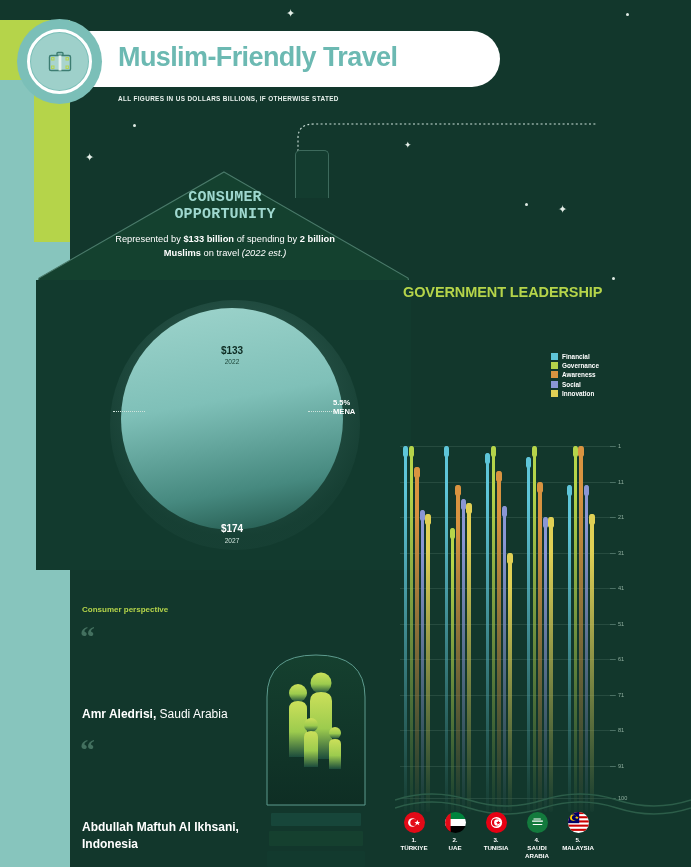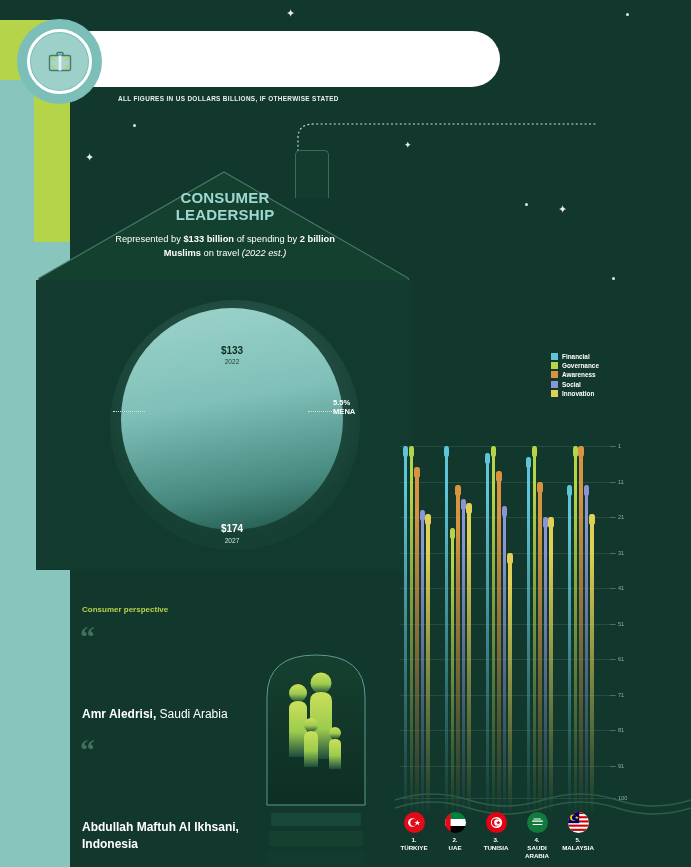--- a/index.html
+++ b/index.html
@@ -53,21 +53,21 @@
     position: absolute; left: 36px; top: 130px; width: 375px; height: 290px;
     background: #123a2e;
   }
   .chimney {
     position: absolute; left: 295px; top: 0px; width: 34px; height: 48px;
     background: #133c2f; border: 1px solid #3d6a5c; border-bottom: none;
     border-radius: 5px 5px 0 0;
   }
   .co-title {
     position: absolute; left: 120px; top: 190px; width: 210px; text-align: center;
-    font-size: 15px; font-weight: bold; color: #9fd8cf; line-height: 1.12; letter-spacing: 0.2px;
+    font-size: 15px; font-weight: bold; color: #9fd8cf; line-height: 1.12; letter-spacing: 0.2px; font-family: Liberation Mono, monospace;
   }
   .co-sub {
     position: absolute; left: 110px; top: 232px; width: 230px; text-align: center;
     font-size: 9.3px; color: #ffffff; line-height: 1.55;
   }
   .co-sub b { font-weight: bold; }
   .co-sub i { font-style: italic; }
 
   
   .connector {
@@ -189,20 +189,21 @@
       <rect x="10" y="1.5" width="6" height="3" rx="1" fill="none" stroke="#3d7d72" stroke-width="1.4"></rect>
       <rect x="2.5" y="4.5" width="21" height="15" rx="1.6" fill="#a9d4ce" stroke="#3d7d72" stroke-width="1.4"></rect>
       <rect x="11.6" y="4.5" width="2.8" height="15" fill="#e6f2ef"></rect>
       <rect x="4.6" y="6.6" width="2.4" height="2.4" fill="none" stroke="#b5d44a" stroke-width="1"></rect>
       <rect x="19" y="6.6" width="2.4" height="2.4" fill="none" stroke="#b5d44a" stroke-width="1"></rect>
       <rect x="4.6" y="15" width="2.4" height="2.4" fill="none" stroke="#b5d44a" stroke-width="1"></rect>
       <rect x="19" y="15" width="2.4" height="2.4" fill="none" stroke="#b5d44a" stroke-width="1"></rect>
     </svg>
   </div>
   <div class="badge-ring"></div>
+  <div class="header-title">Muslim-Friendly Travel</div>
   <div class="subtitle">ALL FIGURES IN US DOLLARS BILLIONS, IF OTHERWISE STATED</div>
 
   <div class="sparkle" style="left:286px;top:8px;font-size:11px;">✦</div>
   <div class="sparkle" style="left:85px;top:152px;font-size:11px;">✦</div>
   <div class="sparkle" style="left:404px;top:141px;font-size:9px;">✦</div>
   <div class="sparkle" style="left:558px;top:204px;font-size:11px;">✦</div>
   <div class="dot" style="left:133px;top:124px;width:3px;height:3px;"></div>
   <div class="dot" style="left:626px;top:13px;width:3px;height:3px;"></div>
   <div class="dot" style="left:525px;top:203px;width:3px;height:3px;"></div>
   <div class="dot" style="left:612px;top:277px;width:3px;height:3px;"></div>
@@ -213,21 +214,21 @@
 
   <div class="house-wrap">
     <div class="chimney"></div>
     <svg class="house-roof" viewBox="0 0 375 120" preserveAspectRatio="none">
       <path d="M188,2 L372,108 Q375,118 365,118 L10,118 Q0,118 3,108 Z" fill="#14412f" stroke="#4a7a6a" stroke-width="1.1"></path>
     </svg>
     <div class="house-body"></div>
   </div>
   <div class="co-title">
     <span>CONSUMER</span><br>
-    <span>LEADERSHIP</span>
+    <span>OPPORTUNITY</span>
   </div>
   <div class="co-description co-sub"><span>Represented by </span><b>$133 billion</b><span> of spending by </span><b>2 billion Muslims</b><span> on travel </span><i>(2022 est.)</i></div>
 
   <div class="circle-glow"></div>
   <div class="circle-main"></div>
   <div class="dash-l"></div>
   <div class="dash-r"></div>
   <div class="c-val-top">$133</div>
   <div class="c-yr-top">2022</div>
   <div class="c-val-bot">$174</div>
@@ -263,20 +264,21 @@
     <circle cx="33" cy="48" r="9" fill="url(#fg)"></circle>
     <path d="M24,64 q0-8 9-8 q9,0 9,8 l0,48 l-18,0 Z" fill="url(#fg)"></path>
     <circle cx="56" cy="38" r="10.5" fill="url(#fg)"></circle>
     <path d="M45,56 q0-9 11-9 q11,0 11,9 l0,58 l-22,0 Z" fill="url(#fg)"></path>
     <circle cx="46" cy="80" r="7" fill="url(#fg)"></circle>
     <path d="M39,92 q0-6 7-6 q7,0 7,6 l0,30 l-14,0 Z" fill="url(#fg)"></path>
     <circle cx="70" cy="88" r="6" fill="url(#fg)"></circle>
     <path d="M64,99 q0-5 6-5 q6,0 6,5 l0,25 l-12,0 Z" fill="url(#fg)"></path>
   </svg>
 
+  <div class="gl-title">GOVERNMENT LEADERSHIP</div>
 
   <div class="legend">
       <div class="legend-row">
         <span class="legend-sw" style="background: rgb(94, 197, 216);"></span>
         <span class="legend-lb">Financial</span>
       </div>
       <div class="legend-row">
         <span class="legend-sw" style="background: rgb(181, 212, 74);"></span>
         <span class="legend-lb">Governance</span>
       </div>

